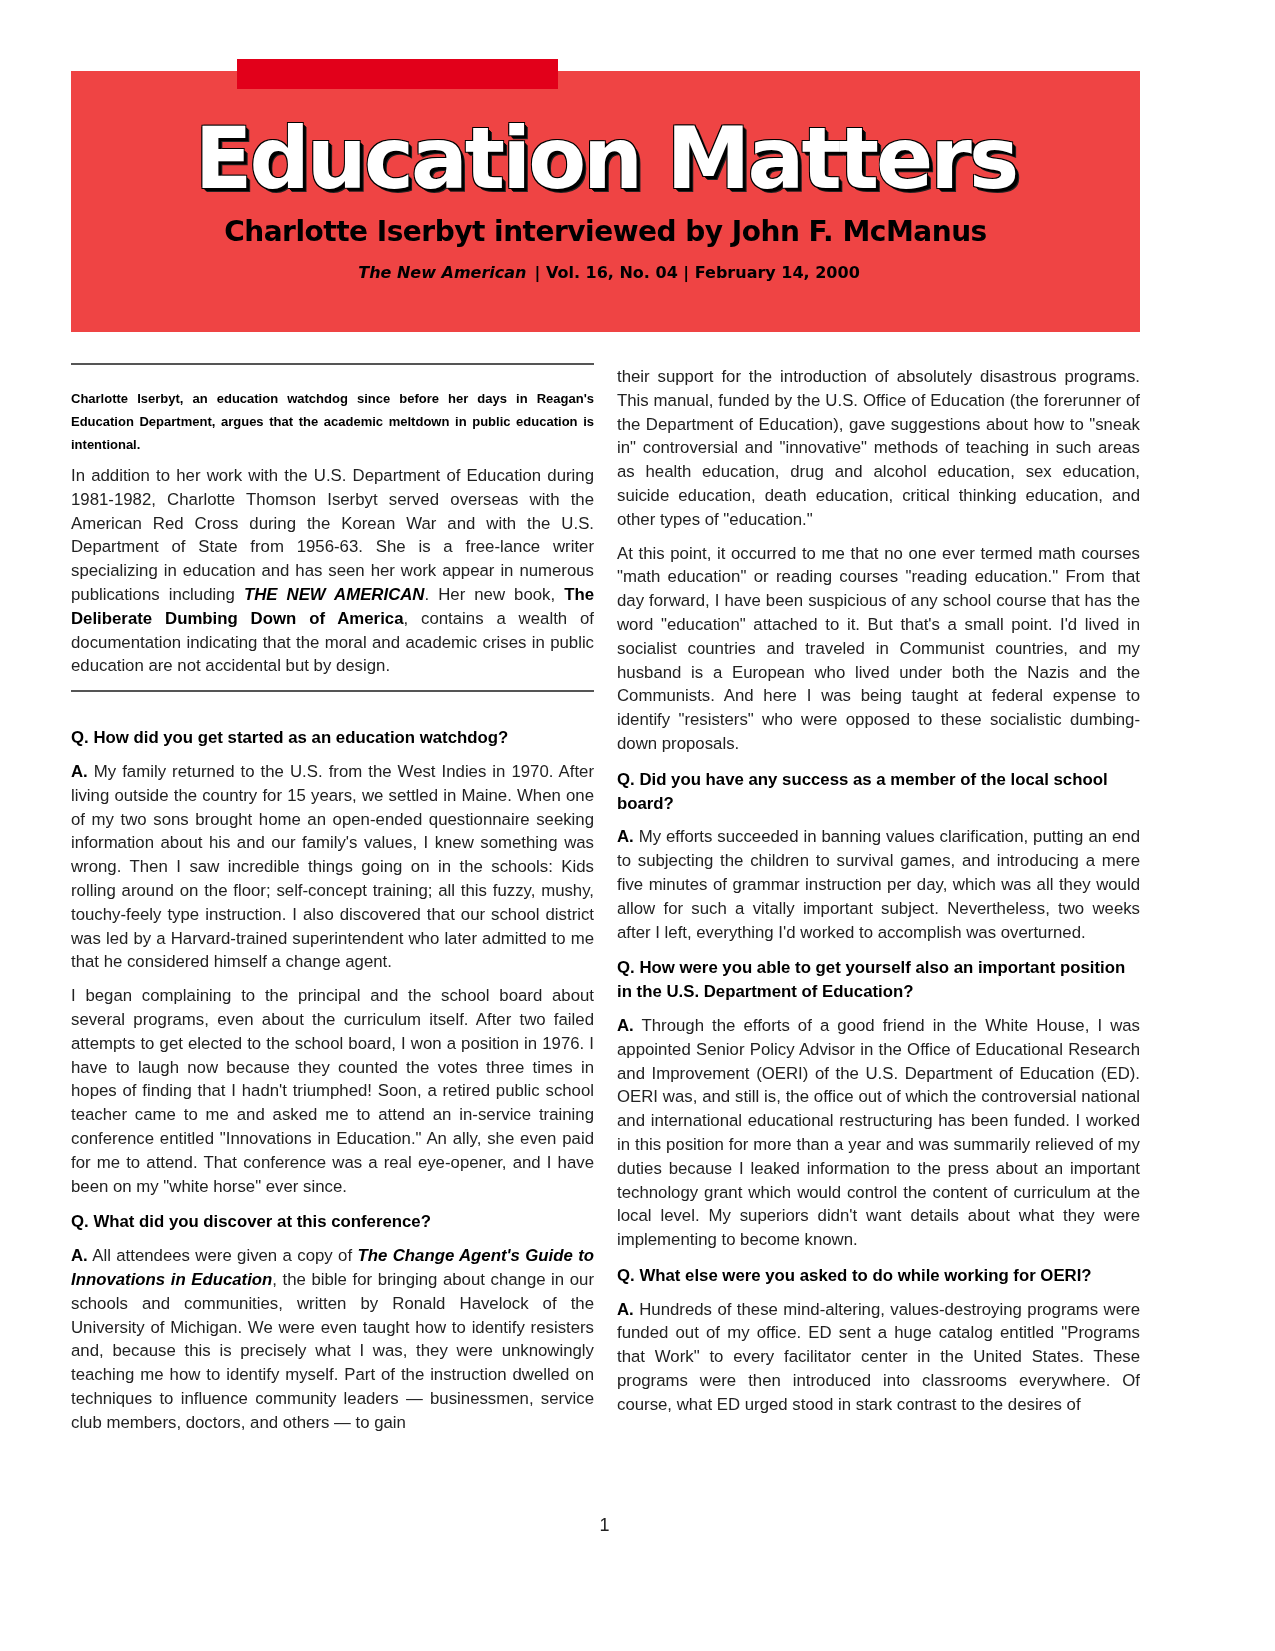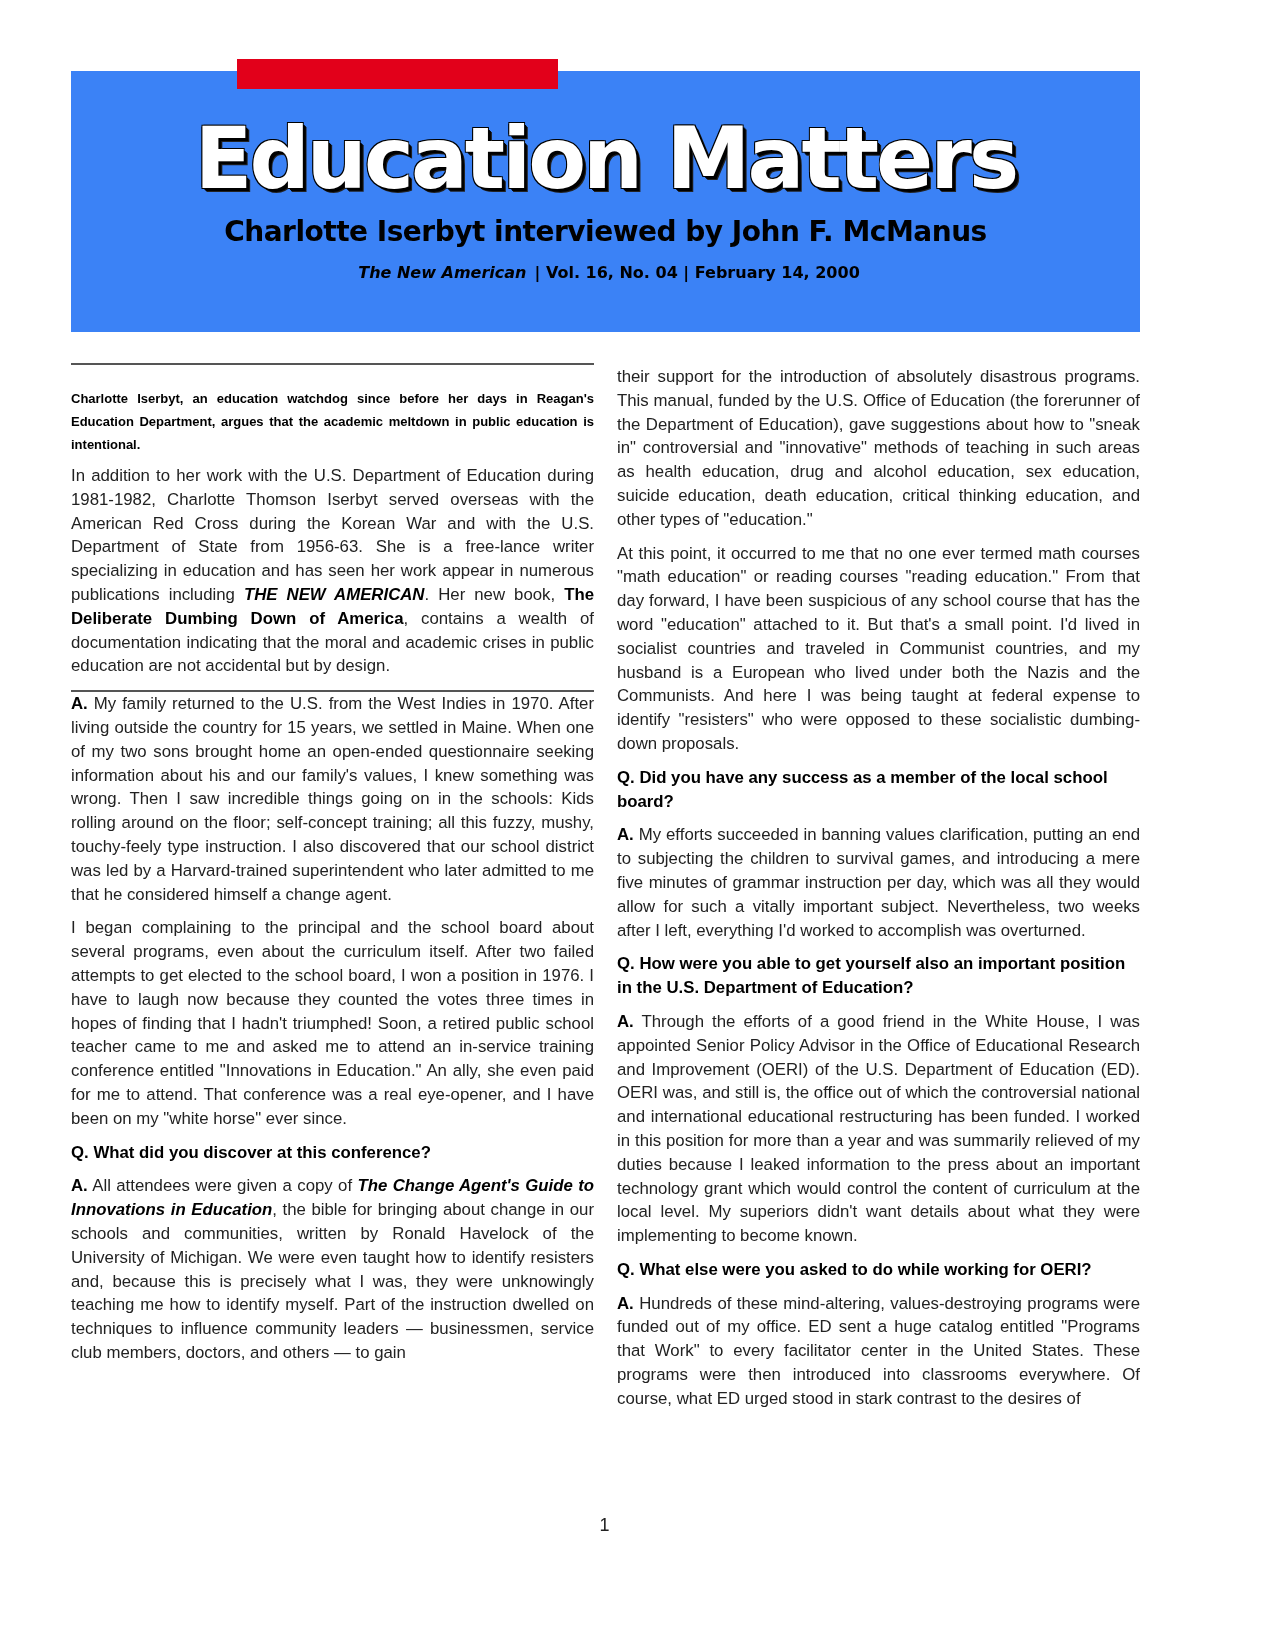--- a/index.html
+++ b/index.html
@@ -1,60 +1,61 @@
 <!DOCTYPE html>
 <html><head>
 <meta charset="utf-8">
 <style>
   html, body { margin: 0; padding: 0; background: #ffffff; }
   body { width: 1275px; height: 1651px; position: relative; overflow: hidden;
          font-family: "DejaVu Sans", sans-serif; color: #1a1a1a; }
   .red-bar { position: absolute; left: 237px; top: 59px; width: 321px; height: 30px; background: #e2001a; z-index: 2; }
-  .masthead { position: absolute; left: 71px; top: 71px; width: 1069px; height: 261px; background: #3b82f6; }
+  .masthead { position: absolute; left: 71px; top: 71px; width: 1069px; height: 261px; background: #ef4444; }
   .mast-title { position: absolute; left: 0; right: 0; top: 44px; text-align: center;
                 font-family: "DejaVu Sans", sans-serif; font-weight: bold; font-size: 86px; letter-spacing: -3px;
                 color: #ffffff; line-height: 1;
                 text-shadow: 2px 2px 0 #000, 3px 3px 0 #000, 4px 4px 0 #222, -1px -1px 0 #000, 1px -1px 0 #000, -1px 1px 0 #000;
                 transform: scaleX(0.98); }
   .mast-subtitle { position: absolute; left: 0; right: 0; top: 144px; text-align: center;
                    font-family: "DejaVu Sans", sans-serif; font-weight: bold; font-size: 28px; letter-spacing: -0.5px; color: #000; }
   .mast-meta { position: absolute; left: 7px; right: 0; top: 192px; text-align: center;
                font-family: "DejaVu Sans", sans-serif; font-weight: bold; font-size: 16px; color: #000; }
   .mast-meta .pub { font-style: italic; margin-right: 8px; }
   .col { position: absolute; top: 363px; font-size: 16.8px; line-height: 23.8px; font-family: "Liberation Sans", sans-serif; color: #222; }
   .col-left { left: 71px; width: 523px; }
   .col-right { left: 617px; width: 523px; top: 365px; }
   .rule { border: 0; border-top: 2px solid #555; margin: 0; }
   p { margin: 0 0 10px 0; text-align: justify; }
   .lede { font-weight: bold; color: #000; font-size: 13px; margin-top: 22px; margin-bottom: 8px; line-height: 23px; }
   .q { font-weight: bold; color: #000; margin: 0 0 10px 0; text-align: left; }
   .a-mark { font-weight: bold; color: #000; }
   .book { font-weight: bold; color: #000; }
   .bi { font-weight: bold; font-style: italic; color: #000; }
-  .gap-q { margin-top: 6px; }
+  .gap-q { margin-top: 12px; }
   .page-number { position: absolute; left: 0; width: 1209px; top: 1515px; text-align: center; font-size: 18px; font-family: "Liberation Sans", sans-serif; color: #222; }
 </style>
 </head>
 <body>
 
 <div class="red-bar"></div>
 <div class="masthead">
   <div class="mast-title">Education Matters</div>
   <div class="mast-subtitle">Charlotte Iserbyt interviewed by John F. McManus</div>
   <div class="mast-meta">
     <span class="pub">The New American</span><span>| Vol. 16, No. 04 | February 14, 2000</span>
   </div>
 </div>
 
 <div class="col col-left">
   <hr class="rule">
   <p class="lede">Charlotte Iserbyt, an education watchdog since before her days in Reagan's Education Department, argues that the academic meltdown in public education is intentional.</p>
   <p><span>In addition to her work with the U.S. Department of Education during 1981-1982, Charlotte Thomson Iserbyt served overseas with the American Red Cross during the Korean War and with the U.S. Department of State from 1956-63. She is a free-lance writer specializing in education and has seen her work appear in numerous publications including </span><span class="bi">THE NEW AMERICAN</span><span>. Her new book, </span><span class="book">The Deliberate Dumbing Down of America</span><span>, contains a wealth of documentation indicating that the moral and academic crises in public education are not accidental but by design.</span></p>
   <hr class="rule" style="margin-top:12px;">
 
+  <p class="q gap-q" style="margin-top:34px;">Q. How did you get started as an education watchdog?</p>
   <p><span class="a-mark">A.</span><span> My family returned to the U.S. from the West Indies in 1970. After living outside the country for 15 years, we settled in Maine. When one of my two sons brought home an open-ended questionnaire seeking information about his and our family's values, I knew something was wrong. Then I saw incredible things going on in the schools: Kids rolling around on the floor; self-concept training; all this fuzzy, mushy, touchy-feely type instruction. I also discovered that our school district was led by a Harvard-trained superintendent who later admitted to me that he considered himself a change agent.</span></p>
   <p>I began complaining to the principal and the school board about several programs, even about the curriculum itself. After two failed attempts to get elected to the school board, I won a position in 1976. I have to laugh now because they counted the votes three times in hopes of finding that I hadn't triumphed! Soon, a retired public school teacher came to me and asked me to attend an in-service training conference entitled "Innovations in Education." An ally, she even paid for me to attend. That conference was a real eye-opener, and I have been on my "white horse" ever since.</p>
 
   <p class="q gap-q">Q. What did you discover at this conference?</p>
   <p><span class="a-mark">A.</span><span> All attendees were given a copy of </span><span class="bi">The Change Agent's Guide to Innovations in Education</span><span>, the bible for bringing about change in our schools and communities, written by Ronald Havelock of the University of Michigan. We were even taught how to identify resisters and, because this is precisely what I was, they were unknowingly teaching me how to identify myself. Part of the instruction dwelled on techniques to influence community leaders — businessmen, service club members, doctors, and others — to gain</span></p>
 </div>
 
 <div class="col col-right">
   <p>their support for the introduction of absolutely disastrous programs. This manual, funded by the U.S. Office of Education (the forerunner of the Department of Education), gave suggestions about how to "sneak in" controversial and "innovative" methods of teaching in such areas as health education, drug and alcohol education, sex education, suicide education, death education, critical thinking education, and other types of "education."</p>
   <p>At this point, it occurred to me that no one ever termed math courses "math education" or reading courses "reading education." From that day forward, I have been suspicious of any school course that has the word "education" attached to it. But that's a small point. I'd lived in socialist countries and traveled in Communist countries, and my husband is a European who lived under both the Nazis and the Communists. And here I was being taught at federal expense to identify "resisters" who were opposed to these socialistic dumbing-down proposals.</p>

